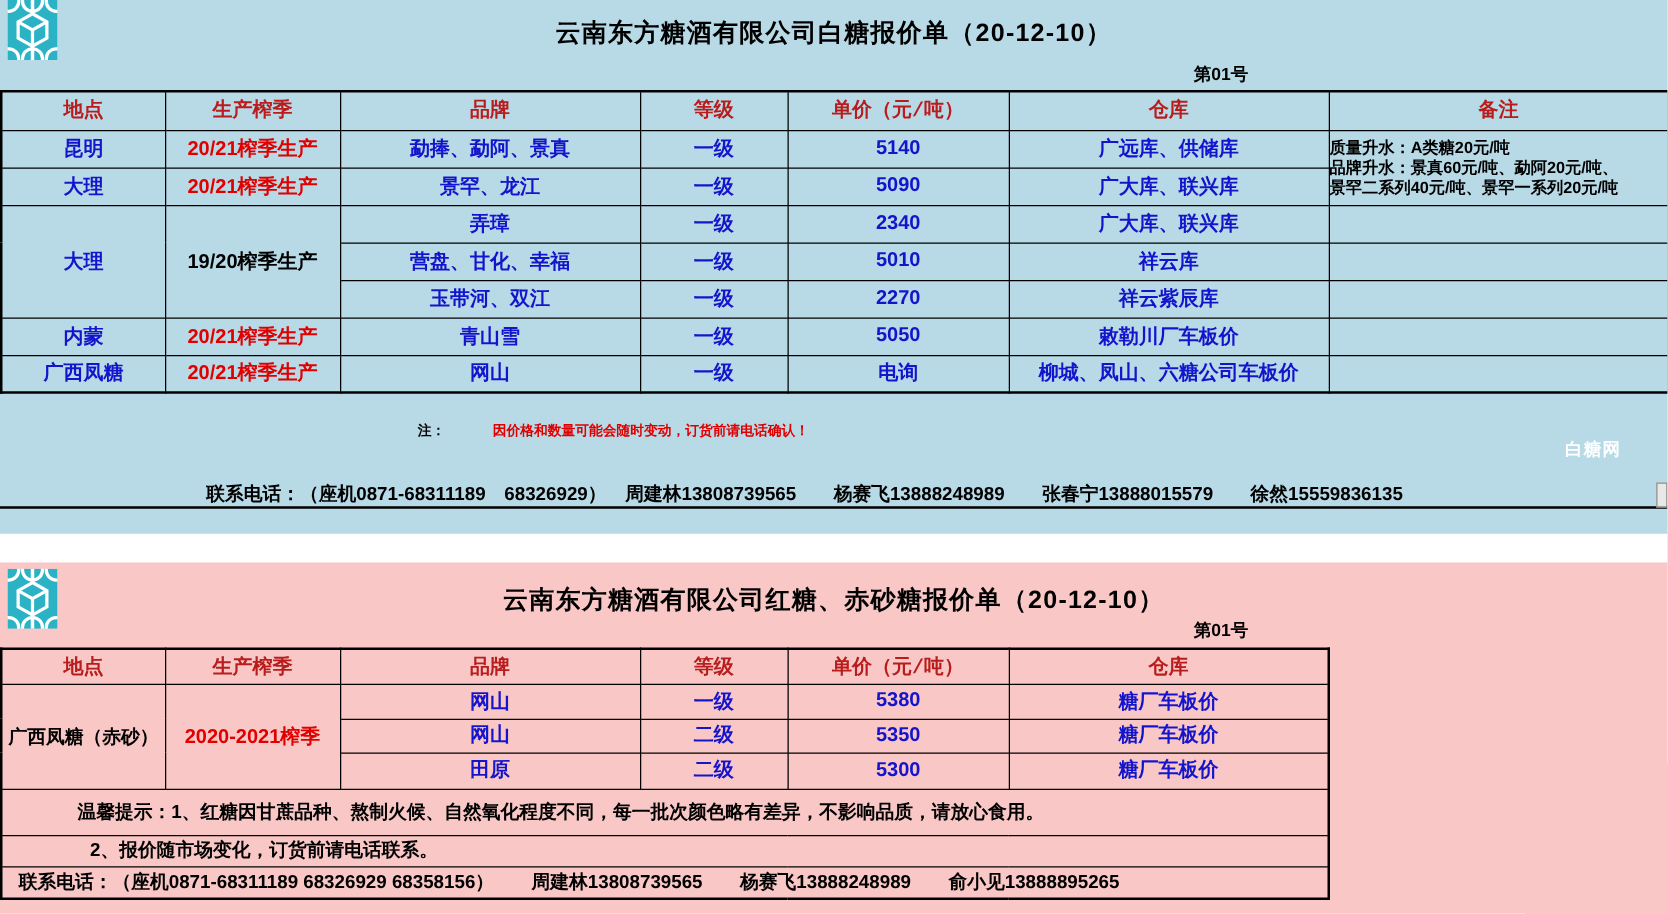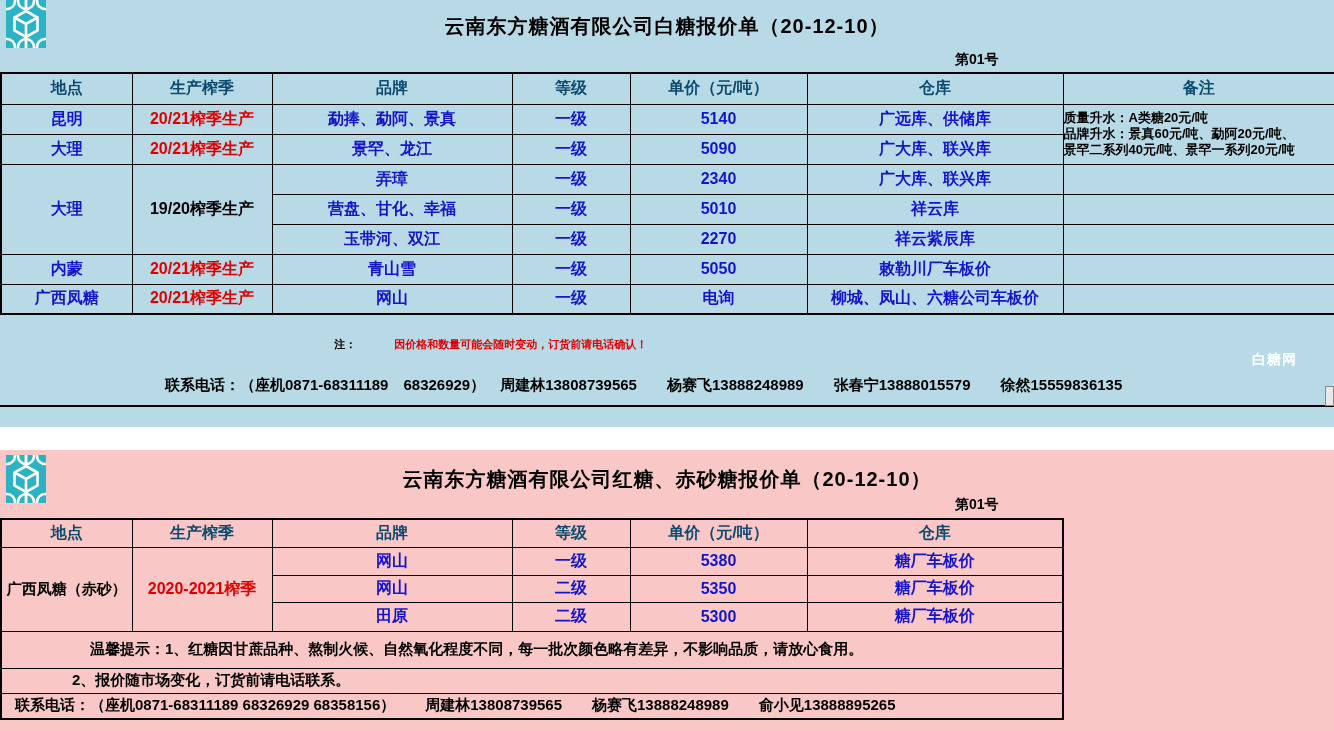--- a/index.html
+++ b/index.html
@@ -25,37 +25,37 @@
   .sheetno { position:absolute; left:955px; font-size:14px; color:#000; }
   #sheetno1 { top:51px; }
   #sheetno2 { top:46px; }
 
   table { border-collapse:collapse; table-layout:fixed; position:absolute; left:0;
           border:2px solid #000; }
   #table1 { top:72px; width:1334px; }
   #table2 { top:68px; width:1062px; }
   th, td { border:1px solid #000; padding:0; text-align:center; vertical-align:middle;
            font-size:16px; font-weight:bold; overflow:hidden; }
-  th { color:#0c4a6e; }
+  th { color:#b91c1c;font-family:Liberation Mono, monospace; }
   .c-blue { color:#1414cc; }
   .c-red  { color:#e00000; }
   .c-black{ color:#000000; }
   td.remarks { font-size:13px; line-height:16px; color:#000; text-align:left; }
 
   .note-line { position:absolute; top:325px; left:322px; font-size:11px; color:#000; white-space:pre; }
   .note-line .red { color:#e00000; margin-left:38px; }
-  .contact1 { position:absolute; top:376px; left:165px; font-size:15px; color:#000; white-space:pre; }
+  .contact1 { position:absolute; top:386px; left:165px; font-size:15px; color:#000; white-space:pre; }
   .hrule { position:absolute; top:405px; left:0; width:1334px; height:2px; background:#000; }
   .watermark { position:absolute; left:1252px; top:351px; color:#ffffff; font-size:14px;
                letter-spacing:1px; }
   .notch { position:absolute; left:1325px; top:386px; width:9px; height:20px;
            background:#e8e8e8; border:1px solid #8a8a8a; }
 
   td.tip { text-align:left; font-size:15px; color:#000; white-space:pre; }
-  #tip1-cell { padding-left:88px;margin-top:36px; }
+  #tip1-cell { padding-left:60px;margin-top:36px; }
   #tip2-cell { padding-left:70px; }
   #contact2-cell { padding-left:13px; }
 </style>
 </head>
 <body>
 
 <section class="panel" id="panel-white">
 
   <svg class="logo" id="logo1" viewBox="0 0 40 48" xmlns="http://www.w3.org/2000/svg">
     <rect width="40" height="48" fill="#2bb2c4"></rect>

